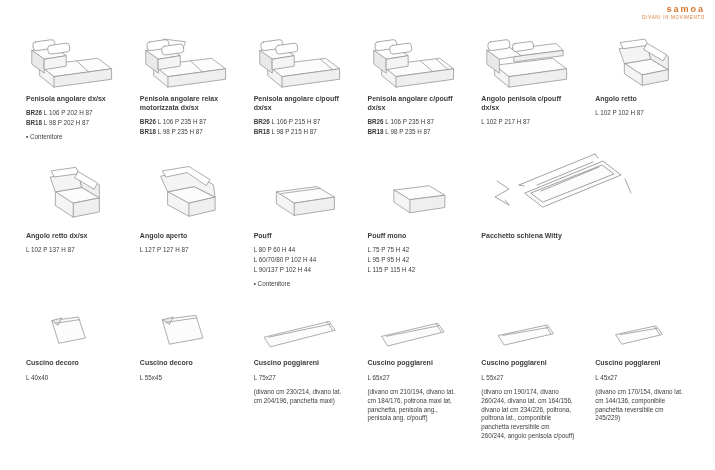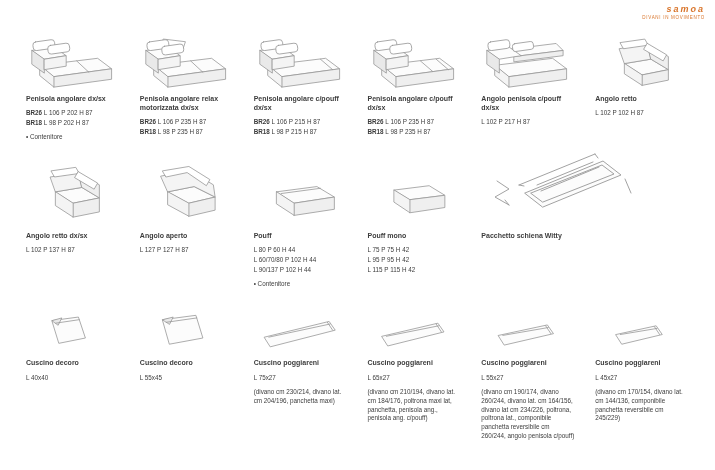--- a/index.html
+++ b/index.html
@@ -2,21 +2,21 @@
 <html><head>
 <meta charset="utf-8">
 <style>
   * { margin:0; padding:0; box-sizing:border-box; }
   html,body { background:#ffffff; }
   .page {
     position:relative; width:715px; height:470px; background:#fff;
     font-family:"Liberation Sans", sans-serif; color:#3c3c3c; overflow:hidden;
   }
   .brand { position:absolute; top:4px; right:10px; text-align:right; color:#d9752b; line-height:1.25; }
-  .brand-name { font-size:9px; font-weight:bold; letter-spacing:2px;font-style:italic; }
+  .brand-name { font-size:9px; font-weight:bold; letter-spacing:2px; }
   .brand-tagline { font-size:4.5px; letter-spacing:0.7px; }
 
   .row { display:grid; grid-template-columns:repeat(6,1fr); column-gap:6px; padding-left:26px; padding-right:12px; }
   .row1 { margin-top:30px; }
   .row2 { margin-top:12px; }
   .row3 { margin-top:20px; }
   .cell { padding-right:10px; }
   .span2 { grid-column:5 / 7; }
 
   .art { display:block; }

